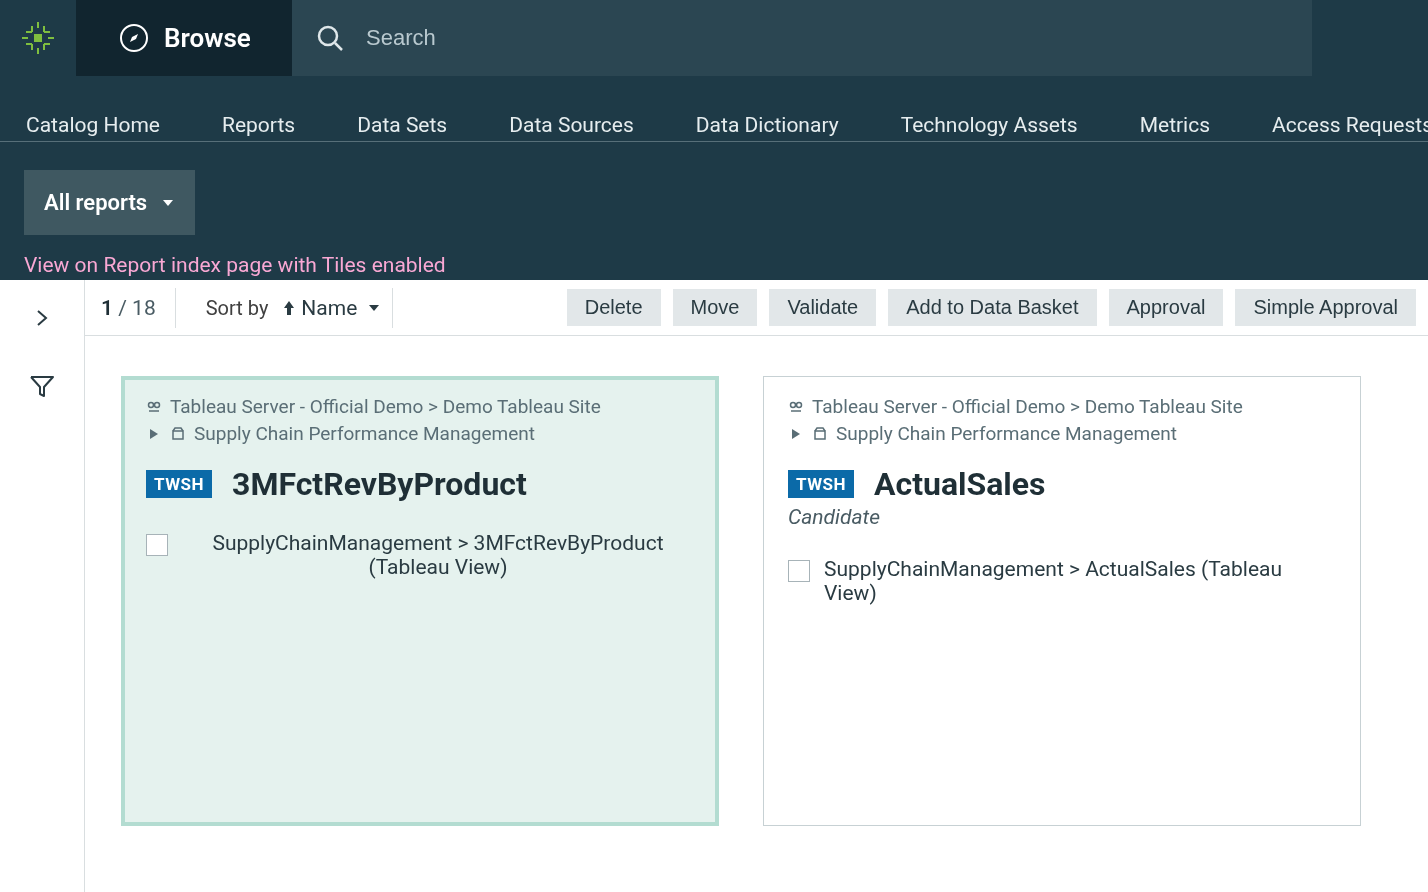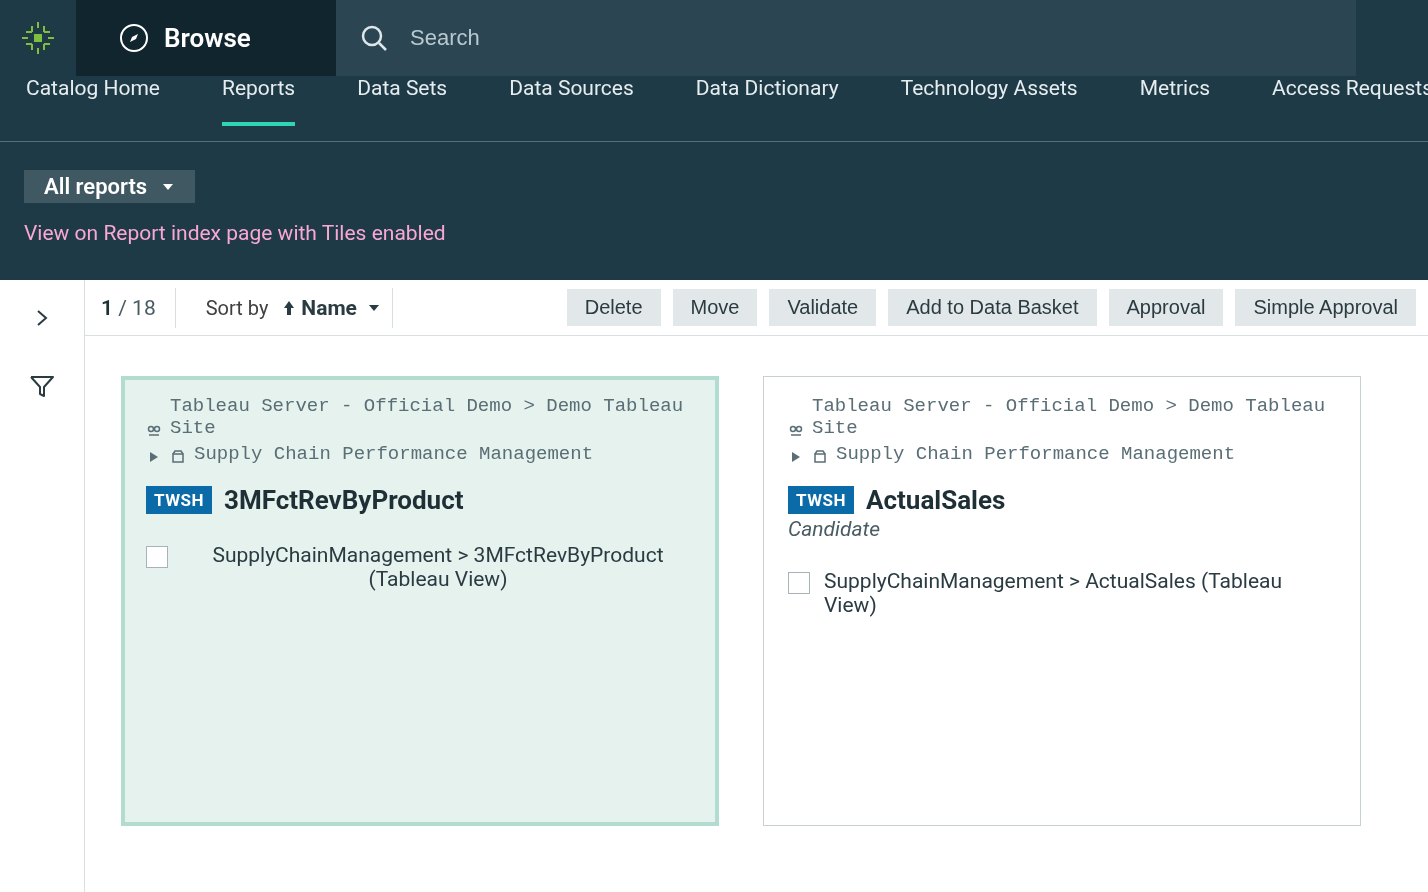--- a/index.html
+++ b/index.html
@@ -27,21 +27,21 @@
       background: #1e3a47;
     }
     .logo-icon {
       width: 36px;
       height: 36px;
       color: #7fbf3f;
     }
     .browse-section {
       display: flex;
       align-items: center;
-      width: 260px;
+      width: 216px;
       height: 76px;
       background: #11252f;
       padding-left: 42px;
       gap: 14px;
     }
     .compass-icon {
       width: 32px;
       height: 32px;
     }
     .browse-label {
@@ -70,21 +70,21 @@
       border: none;
       outline: none;
       color: #dfe7ea;
       font-size: 22px;
     }
     .search-input::placeholder { color: #b9c9cf; }
 
     
     .nav-tabs {
       display: flex;
-      align-items: flex-start;
+      align-items: flex-end;
       height: 66px;
       background: #1e3a47;
       border-bottom: 1px solid #576f79;
       padding-left: 26px;
       gap: 62px;
       white-space: nowrap;
       overflow: hidden;
     }
     .nav-tab {
       color: #e6edef;
@@ -108,21 +108,21 @@
       padding: 28px 0 0 24px;
     }
     .dropdown-btn {
       display: inline-flex;
       align-items: center;
       gap: 14px;
       background: #3f5861;
       color: #fff;
       font-size: 22px;
       font-weight: 600;
-      padding: 4px 20px;
+      padding: 20px 20px;
       cursor: pointer;
     }
     .caret-down-icon {
       width: 14px; height: 14px;
     }
     .sub-header-desc {
       color: #f9a8d4;
       font-size: 21px;
       margin-top: 18px;
     }
@@ -163,21 +163,21 @@
     }
     .toolbar .pager {
       color: #495b63;
       font-size: 21px;
       padding: 0 8px 0 4px;
     }
     .toolbar .pager b { color: #1f2f36; font-weight: 600; }
     .vdiv { width: 1px; height: 40px; background: #d9dee0; margin: 0 8px;}
     .sortby { color: #404040; font-size: 20px; display: inline-flex; align-items: center; gap: 12px; margin-left: 19px;}
     .sort-arrow { width: 18px; height: 18px; }
-    .sort-field { color: #2a3b42; font-size: 21px; display: inline-flex; align-items: center; gap: 10px; cursor: pointer; font-weight: bold;}
+    .sort-field { color: #2a3b42; font-size: 21px; display: inline-flex; align-items: center; gap: 10px; cursor: pointer;}
     .toolbar-actions {
       display: flex;
       gap: 12px;
       margin-left: auto;
     }
     .action-btn {
       background: #e2e7e9;
       color: #2a3b42;
       font-size: 20px;
       padding: 7px 18px;
@@ -197,49 +197,49 @@
       border: 1px solid #c7d1d4;
       padding: 18px 24px;
     }
     .tile.selected {
       border: 4px solid #b3dcd1;
       background: #e5f2ee;
       padding: 15px 21px;
     }
     .breadcrumb-line {
       display: flex;
-      align-items: flex-end;
+      align-items: center;
       gap: 8px;
       color: #5a6e76;
       font-size: 19px;
       margin-bottom: 4px;
-      font-family: Liberation Mono, monospace;
     }
     .tile-badge {
       display: inline-flex;
       align-items: center;
       justify-content: center;
       height: 28px;
       padding: 0 8px;
       background: #0b6aa8;
       color: #fff;
       font-size: 17px;
       font-weight: 700;
       letter-spacing: 0.5px;
     }
     .tile-title-row {
       display: flex;
       align-items: center;
       gap: 12px;
       margin-top: 20px;
     }
     .tile-title {
-      font-size: 26px;
+      font-size: 32px;
       font-weight: 700;
       color: #1f2f36;
+      margin-left: 8px;
     }
     .tile-status {
       font-style: italic;
       color: #495b63;
       font-size: 21px;
       margin-top: 2px;
     }
     .tile-linkline {
       display: flex;
       align-items: flex-start;

